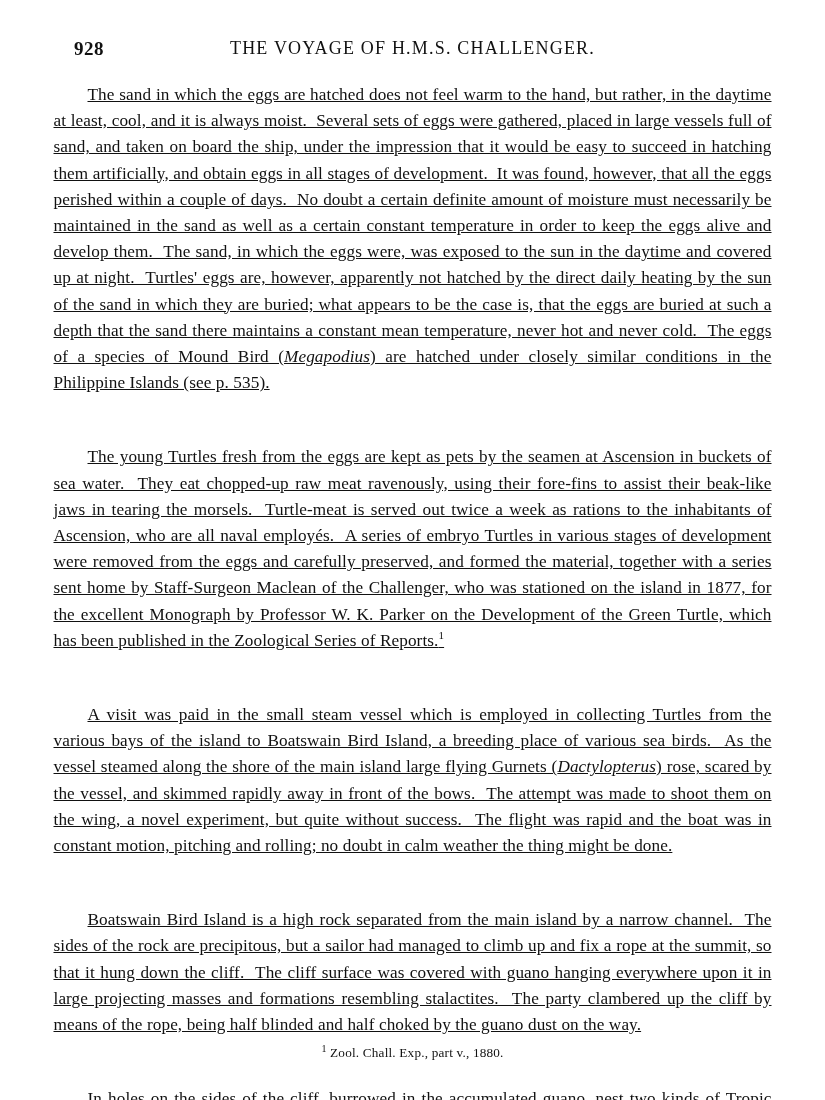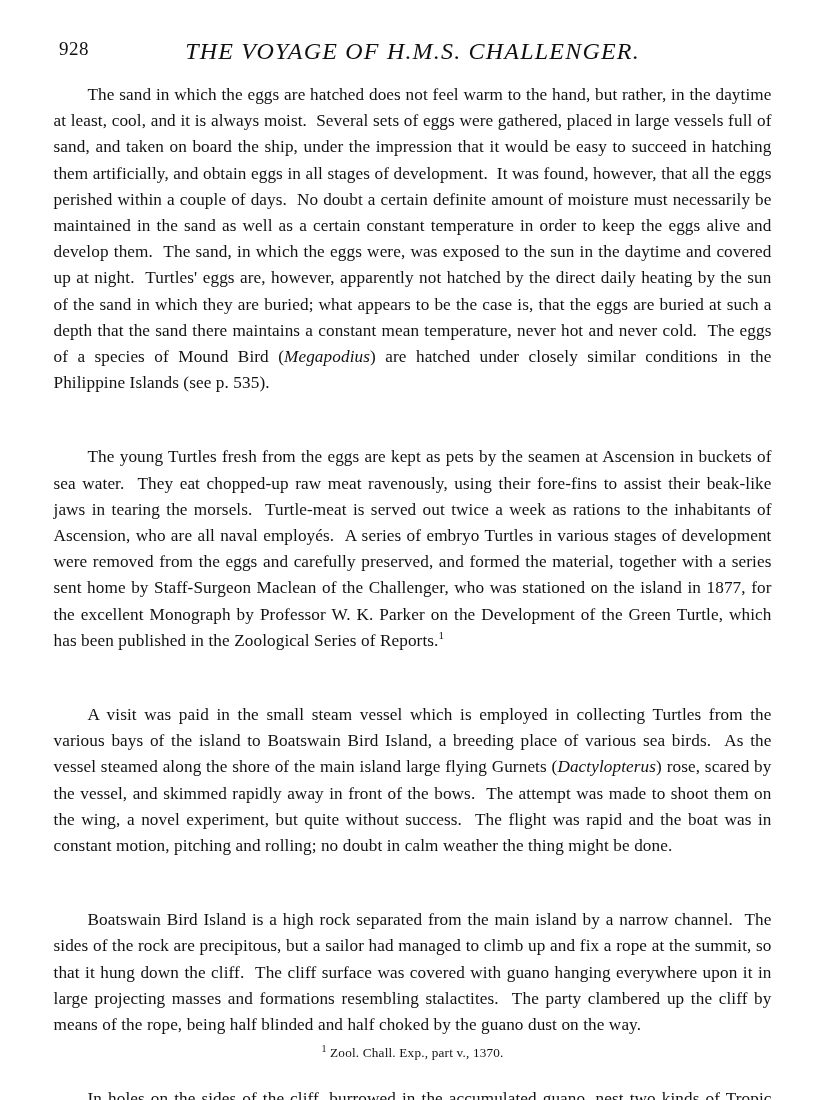--- a/index.html
+++ b/index.html
@@ -25,51 +25,51 @@
   .header {
     display: flex;
     align-items: baseline;
     justify-content: flex-start;
     height: 30px;
     margin-bottom: 14px;
     position: relative;
   }
   .folio {
     font-size: 19px;
-    font-weight: normal;
+    font-weight: bold;
     letter-spacing: 0.5px;
     width: 60px;
-    text-align: center;
+    text-align: right;
     padding-left: 0px;
   }
   .running-title {
     position: absolute;
     left: 0;
     right: 0;
     text-align: center;
-    font-size: 24px;
+    font-size: 18px;
     letter-spacing: 1.2px;
     font-variant: small-caps;
     text-transform: uppercase;
     font-weight: normal;
-    font-style: italic;
   }
   .body-text {
     width: 718px;
     margin: 0 auto;
     text-align: justify;
     font-size: 17.2px;
     line-height: 26.2px;
     letter-spacing: 0.1px;
     -webkit-hyphens: none;
     hyphens: none;
   }
   .body-text p {
     margin: 0;
     text-indent: 34px;
+    text-decoration: underline;
   }
   .body-text p.cont {
     text-indent: 34px;
     margin-top: 48px;
   }
   em {
     font-style: italic;
   }
   sup {
     font-size: 11px;
@@ -111,16 +111,16 @@
     <p class="cont">A visit was paid in the small steam vessel which is employed in collecting Turtles from the various bays of the island to Boatswain Bird Island, a breeding place of various sea birds. &nbsp;As the vessel steamed along the shore of the main island large flying Gurnets (<em>Dactylopterus</em>) rose, scared by the vessel, and skimmed rapidly away in front of the bows. &nbsp;The attempt was made to shoot them on the wing, a novel experiment, but quite without success. &nbsp;The flight was rapid and the boat was in constant motion, pitching and rolling; no doubt in calm weather the thing might be done.</p>
 
     <p class="cont">Boatswain Bird Island is a high rock separated from the main island by a narrow channel. &nbsp;The sides of the rock are precipitous, but a sailor had managed to climb up and fix a rope at the summit, so that it hung down the cliff. &nbsp;The cliff surface was covered with guano hanging everywhere upon it in large projecting masses and formations resembling stalactites. &nbsp;The party clambered up the cliff by means of the rope, being half blinded and half choked by the guano dust on the way.</p>
 
     <p class="cont">In holes on the sides of the cliff, burrowed in the accumulated guano, nest two kinds of Tropic Birds (<em>Phaëthon employés</em> and <em>Phaëthon precipitous</em>). &nbsp;In bracket-like nests, as at St,</p>
 
   </div>
 
   <div class="footnote">
     <sup>1</sup>
-    <span>Zool. Chall. Exp., part v., 1370.</span>
+    <span>Zool. Chall. Exp., part v., 1880.</span>
   </div>
 
 </div>
 
 </body></html>

